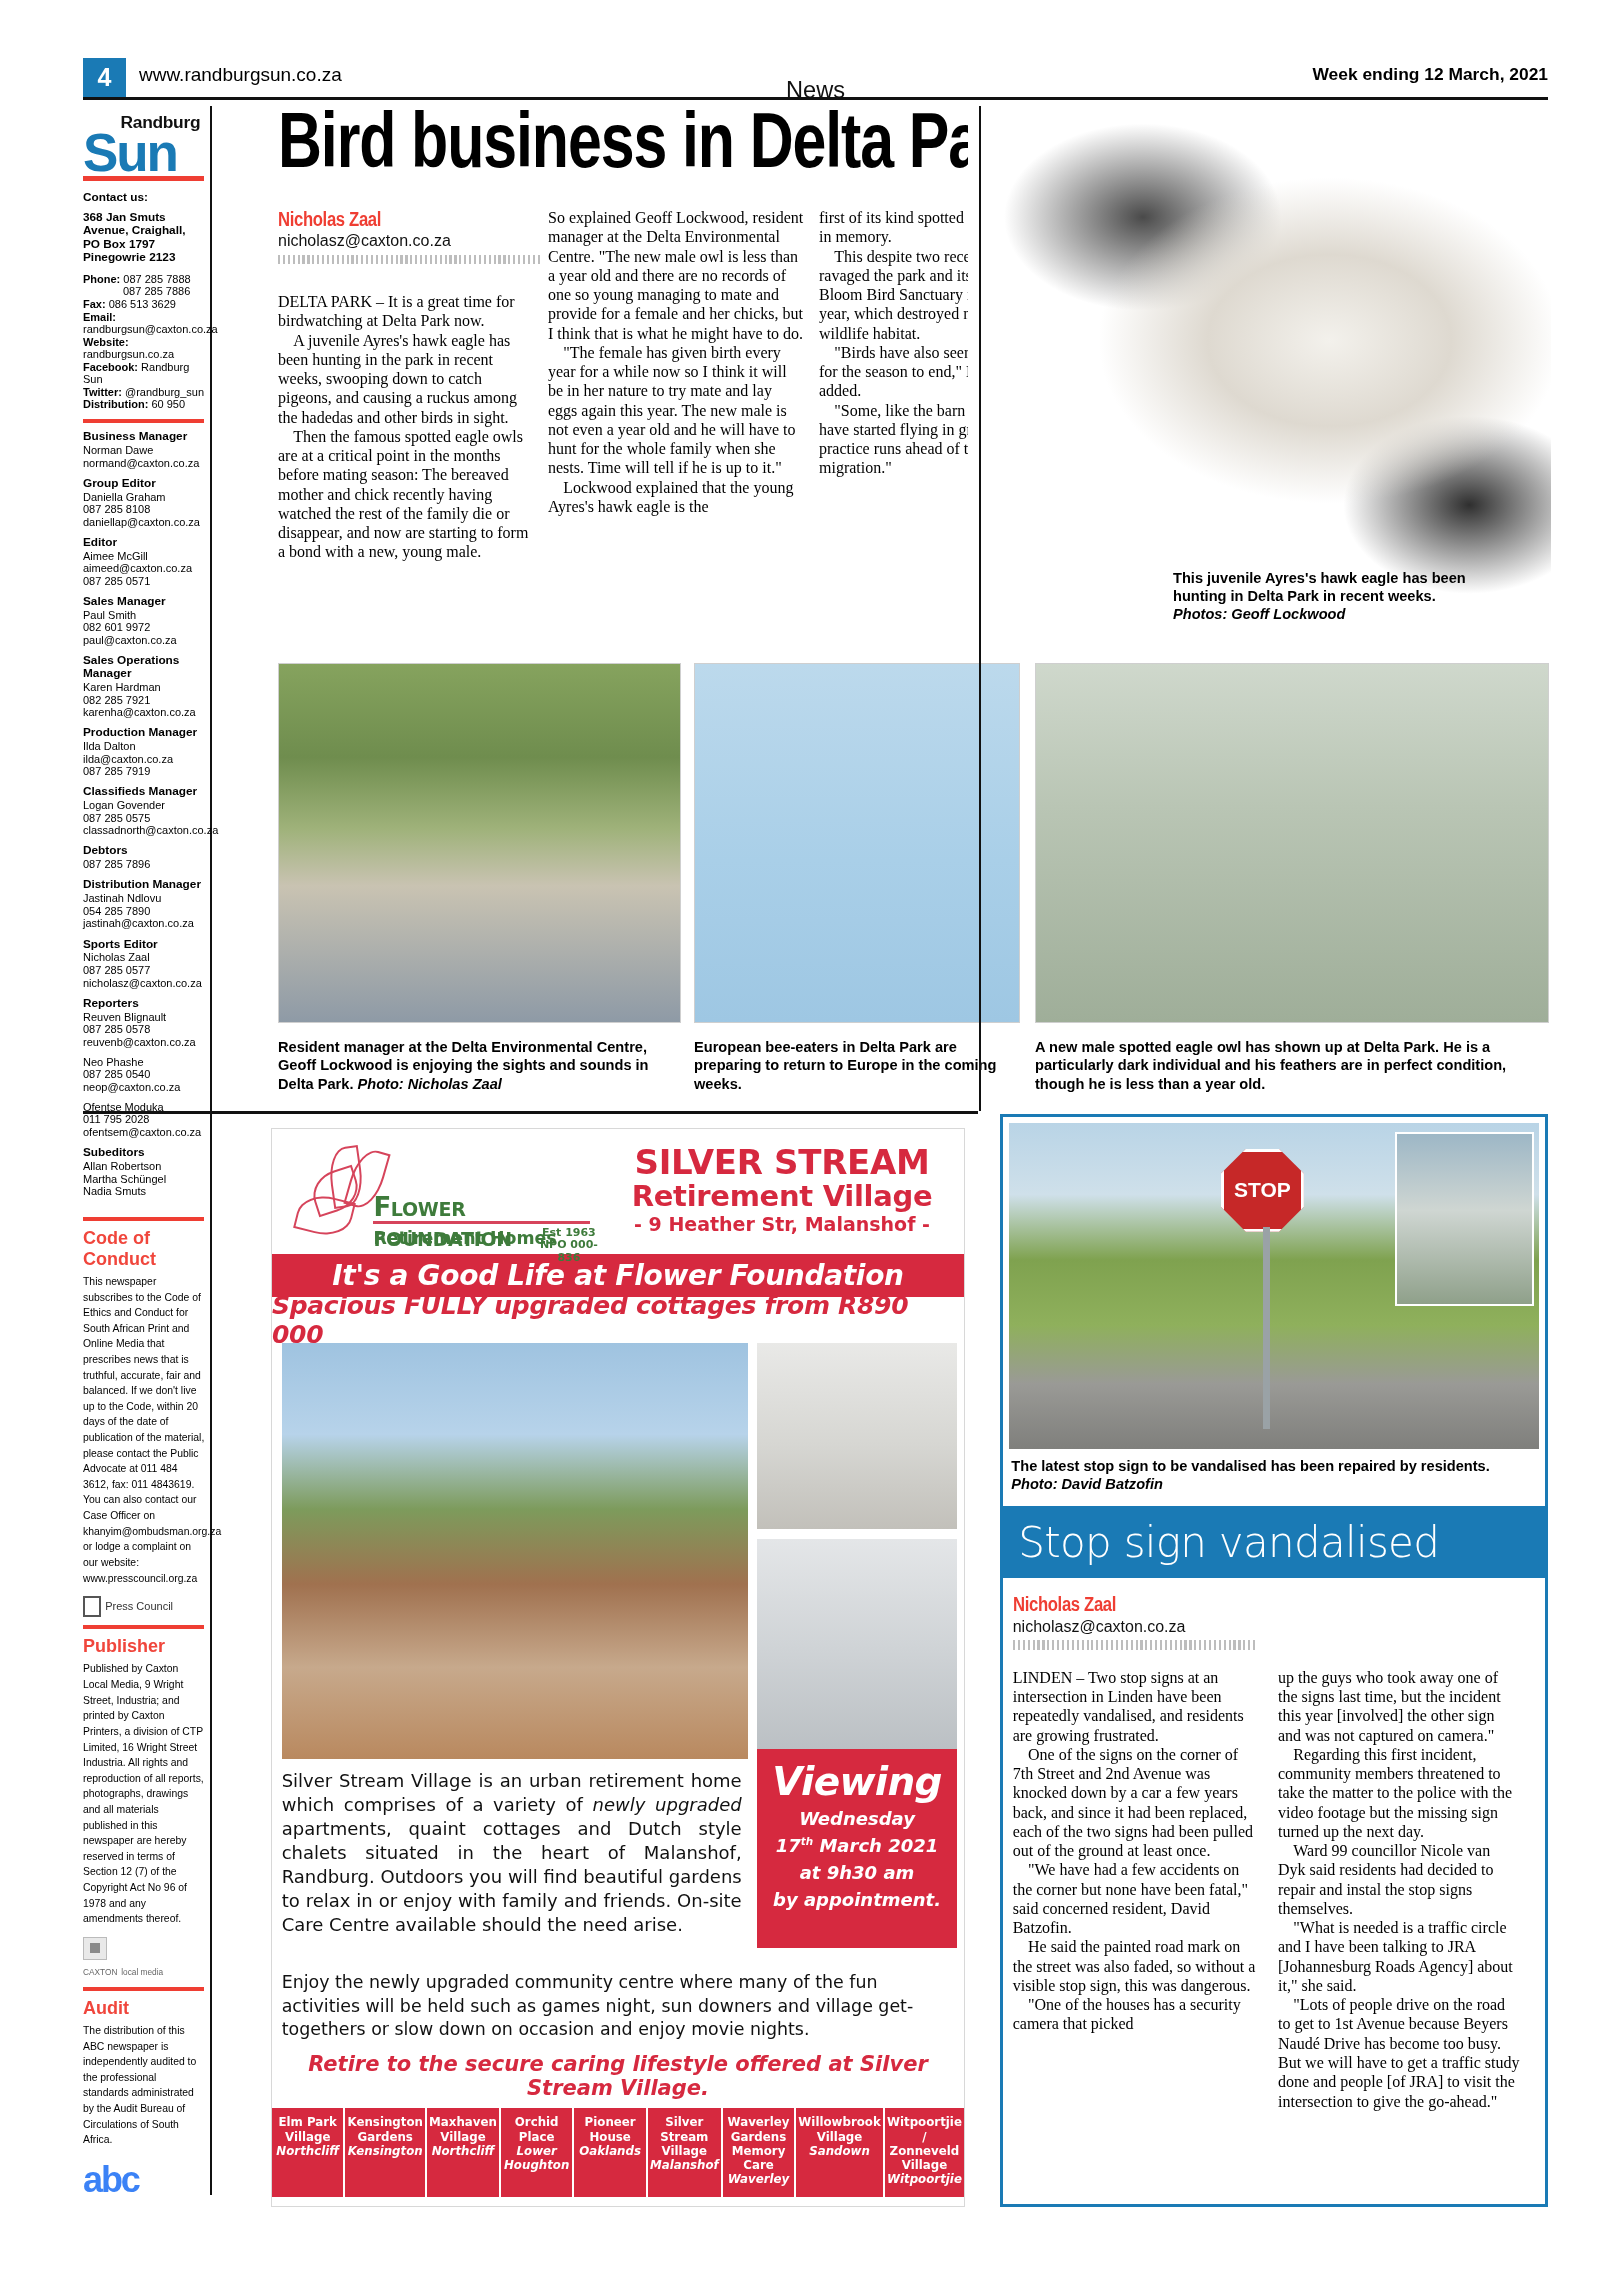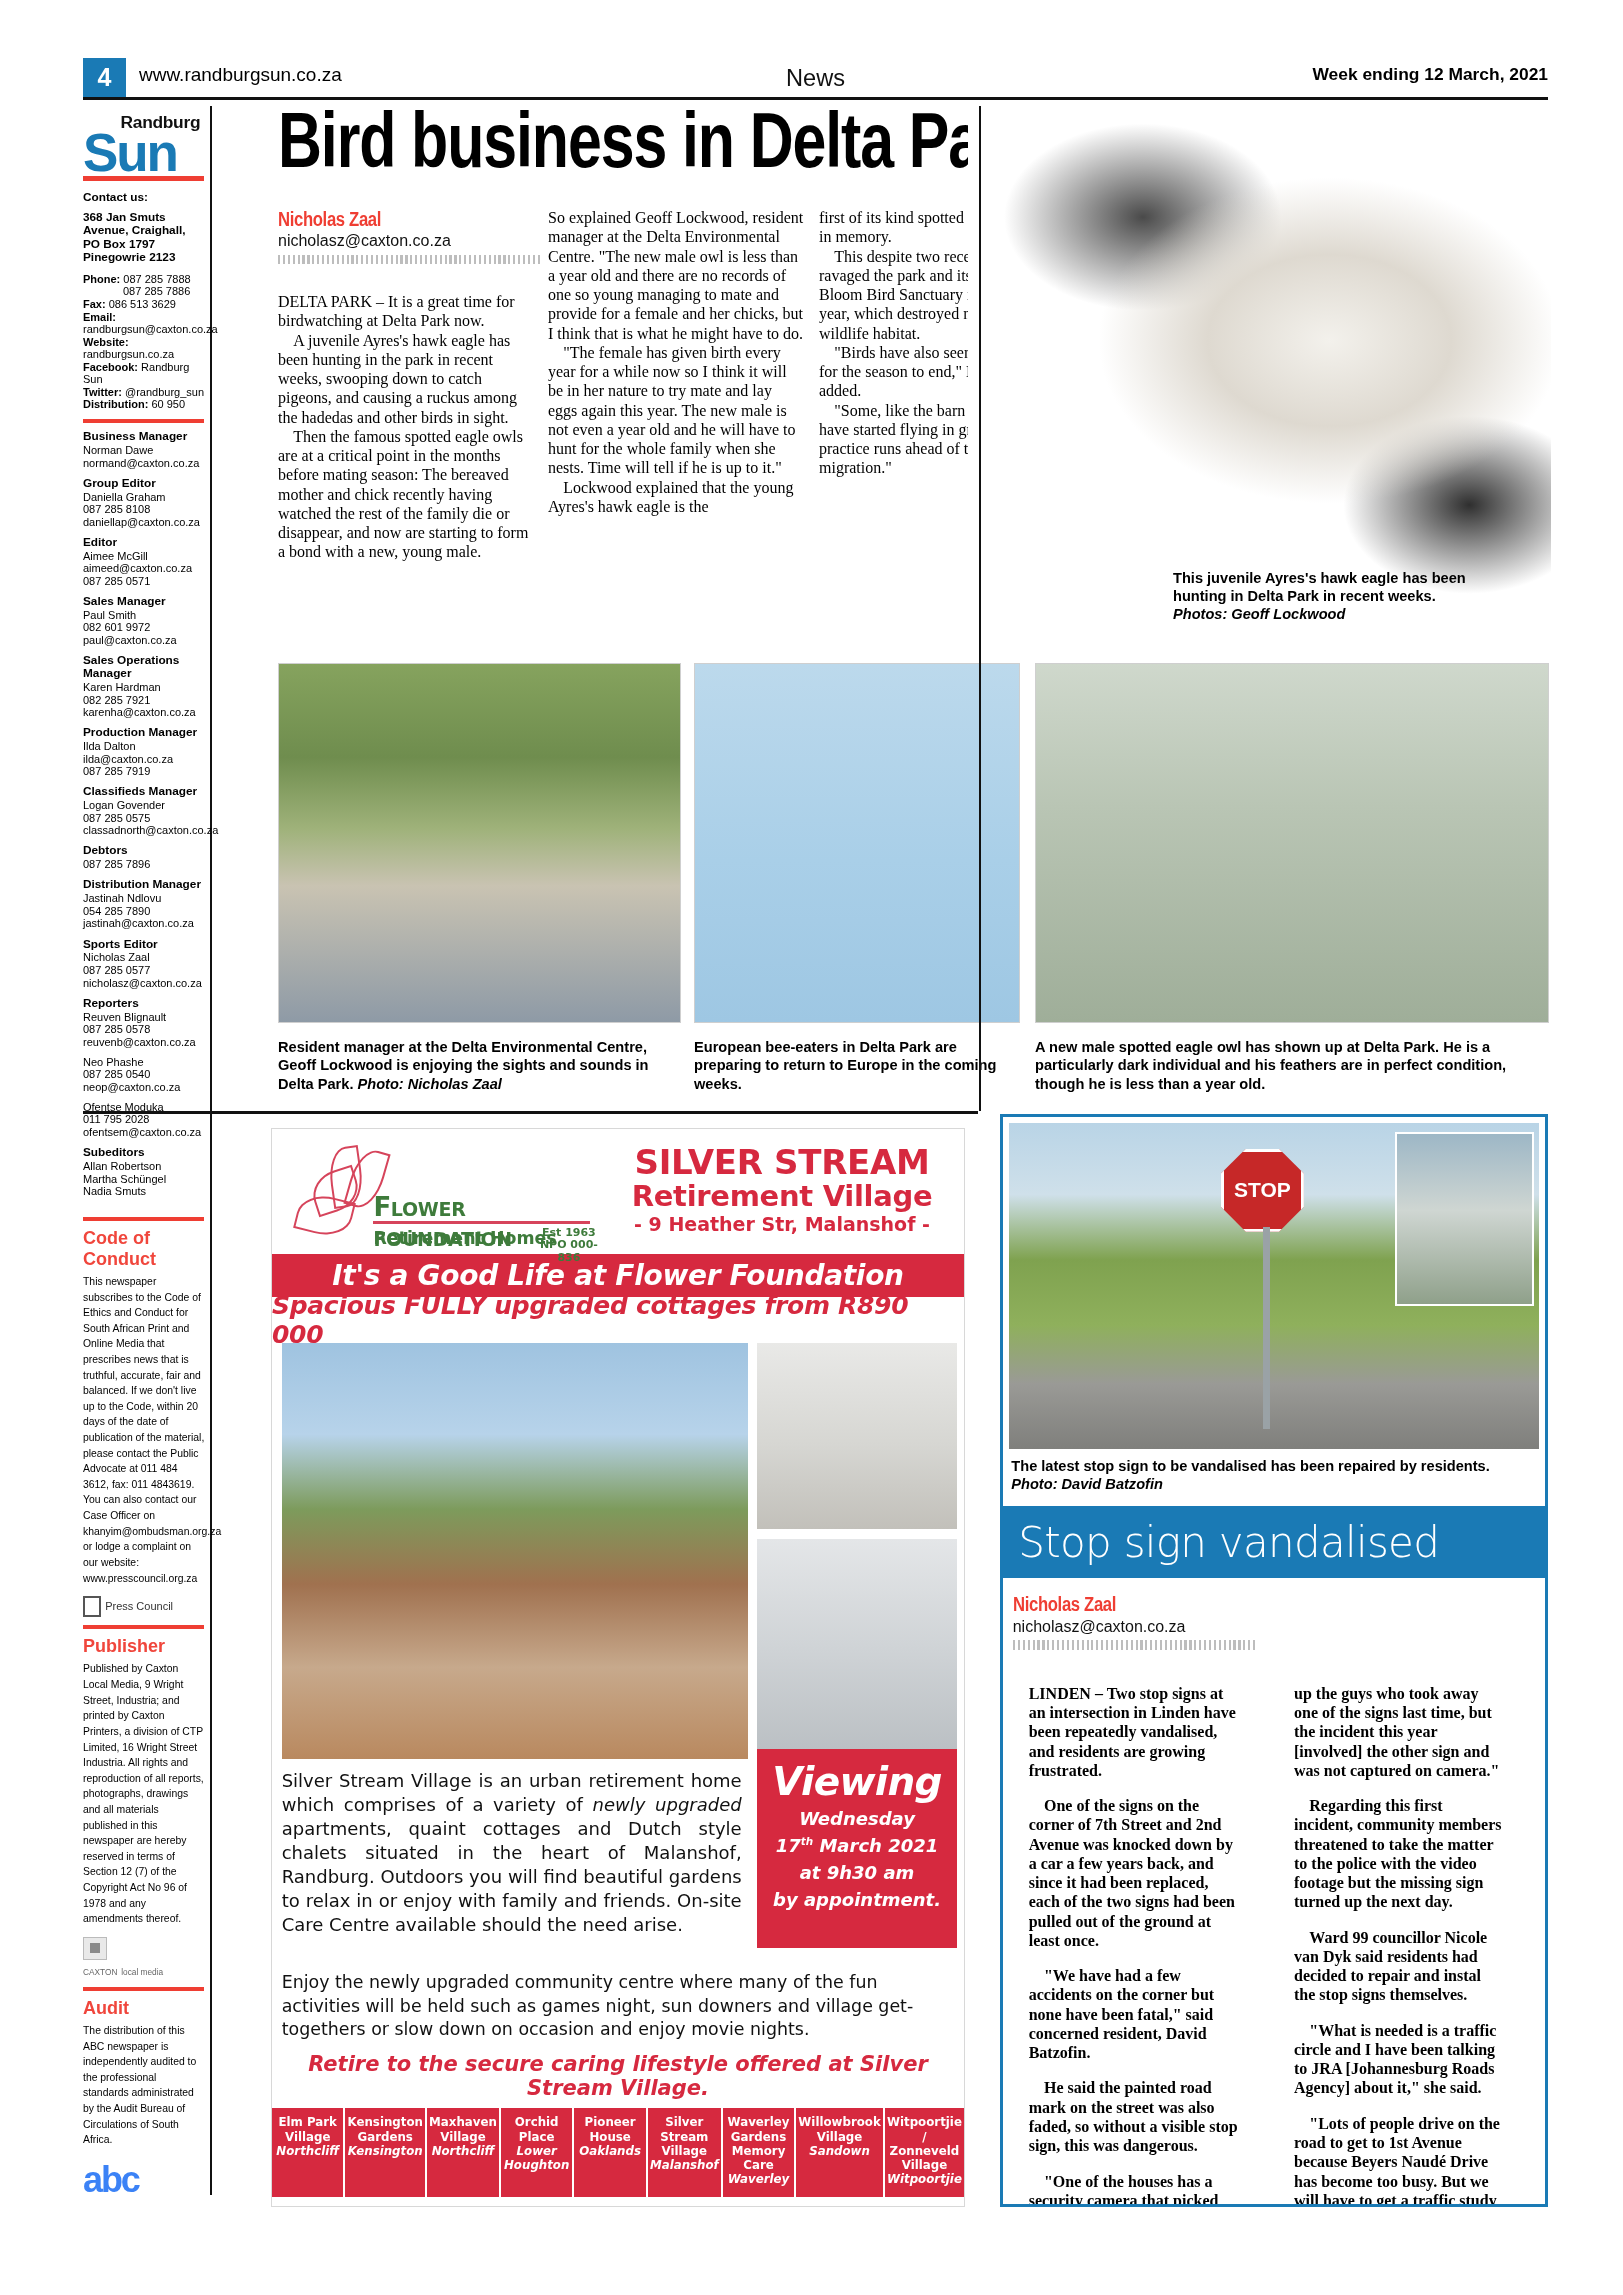--- a/index.html
+++ b/index.html
@@ -7,21 +7,21 @@
   body{width:1624px;height:2295px;position:relative;
        font-family:"Liberation Sans",sans-serif;color:#000;
        -webkit-font-smoothing:antialiased;}
   .page{position:absolute;inset:0;background:#fff;}
 
   
   .topbar{position:absolute;left:83px;top:61px;width:1465px;height:33px;}
   .pagenum{position:absolute;left:0;top:-2.8px;width:43px;height:39px;background:#1a7ab5;
            color:#fff;font-weight:bold;font-size:25px;line-height:39px;text-align:center;}
   .siteurl{position:absolute;left:56px;top:2.8px;font-size:19px;font-weight:normal;color:#000;}
-  .sectionname{position:absolute;left:0;right:0;top:4px;text-align:center;font-size:23.6px;color:#111;}
+  .sectionname{position:absolute;left:0;right:0;top:16px;text-align:center;font-size:23.6px;color:#111;}
   .weekending{position:absolute;right:0;top:2.8px;font-size:17.4px;font-weight:bold;color:#000;}
   .topline{position:absolute;left:83px;top:97px;width:1465px;height:2.8px;background:#111;}
 
   
   .rail{position:absolute;left:83px;top:106px;width:129px;height:2089px;
         border-right:2.1px solid #111;padding-right:5.6px;box-sizing:border-box;}
   .logo{margin-top:5.6px;}
   .logo .rb{font-size:17.4px;font-weight:bold;letter-spacing:-0.3px;text-align:right;
             margin:0 4.2px 1.4px 0;color:#111;}
   .logo .sun{font-size:53px;font-weight:bold;color:#1a7ab5;line-height:.72;
@@ -144,21 +144,21 @@
             border:2.8px solid #fff;box-sizing:border-box;overflow:hidden;}
   .ss-cap{font-size:14.6px;font-weight:bold;line-height:1.26;padding:8.3px 7px 0 8.3px;}
   .ss-cap i{font-style:italic;}
   .ss-head{margin:12.5px 0 0;height:72px;background:#1a7ab5;color:#fff;
            display:flex;align-items:center;padding-left:15.3px;font-size:42px;font-weight:300;
            letter-spacing:-0.7px;font-family:"DejaVu Sans",sans-serif;}
   .ss-byline{padding:15.3px 0 0 9.7px;}
   .ss-cols{position:relative;padding:18px 8.3px 0 9.7px;}
   .sscol{position:absolute;top:18px;width:243px;font-family:"Liberation Serif",serif;
          font-size:16px;line-height:1.205;}
-  .sscol p{margin:16px;text-indent:15.3px;font-weight:bold;}
+  .sscol p{margin:0;text-indent:15.3px;}
   .sscol p.first{text-indent:0;}
   .sc1{left:9.7px;}
   .sc2{left:275px;}
 
   
   .art{width:100%;height:100%;}
   .art-hawk{background:
       radial-gradient(ellipse 55% 44% at 62% 46%, #f3f1ec 0%, #ded9d0 38%, rgba(222,217,208,0) 72%),
       radial-gradient(ellipse 34% 26% at 30% 22%, #4a4a4a 0%, rgba(74,74,74,0) 70%),
       radial-gradient(ellipse 30% 24% at 86% 78%, #2f2f2f 0%, rgba(47,47,47,0) 72%),

